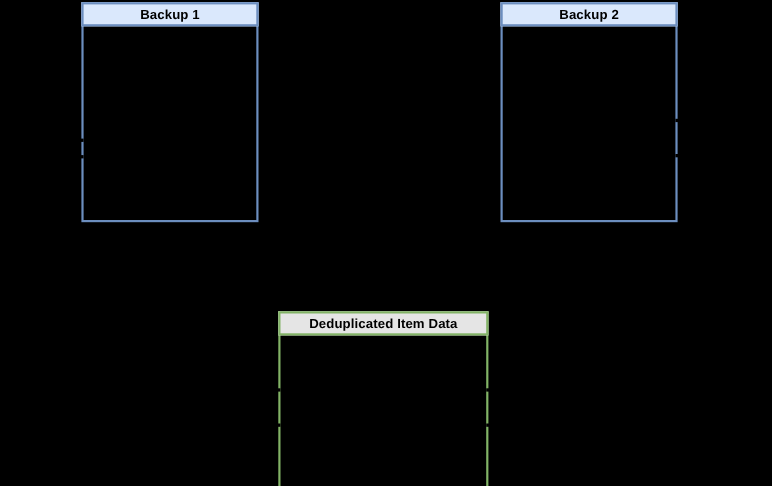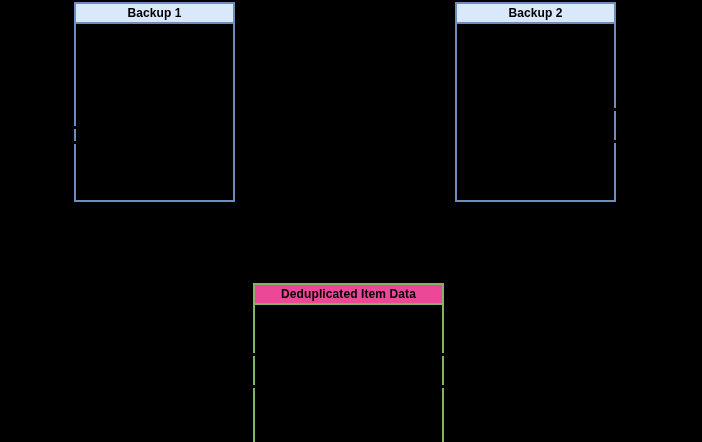--- a/index.html
+++ b/index.html
@@ -49,21 +49,21 @@
     white-space: nowrap;
     z-index: 3;
   }
 
   
   .theme-blue .body   { border: 2px solid #6c8ebf; }
   .theme-blue .header { background: #dae8fc; border: 2px solid #6c8ebf; }
 
   
   .theme-green .body   { border: 2px solid #82b366; }
-  .theme-green .header { background: #ec4899; border: 2px solid #82b366; }
+  .theme-green .header { background: #e5e5e5; border: 2px solid #82b366; }
 
   
   .clipped-bottom .body { border-bottom: none; }
 
   
   .notch {
     position: absolute;
     width: 4px;
     height: 3px;
     background: #000000;

